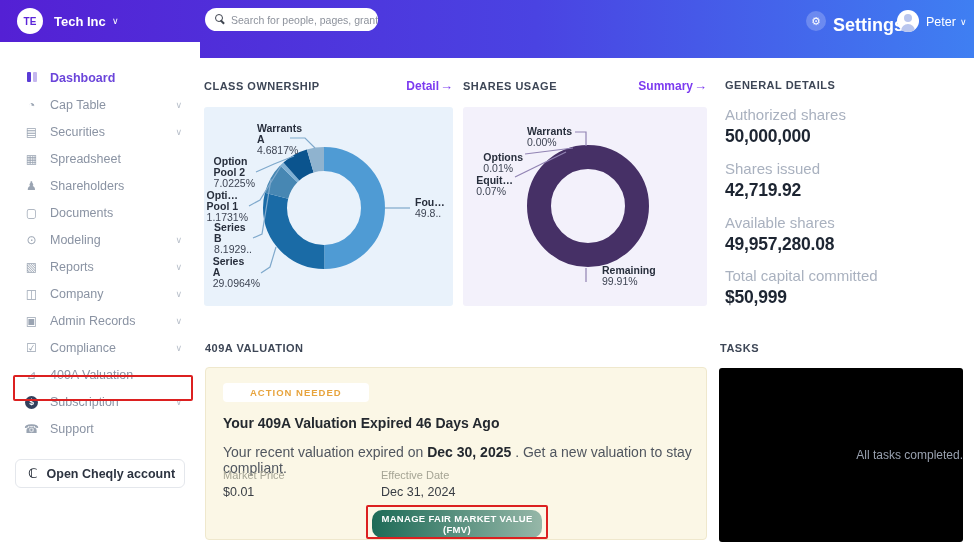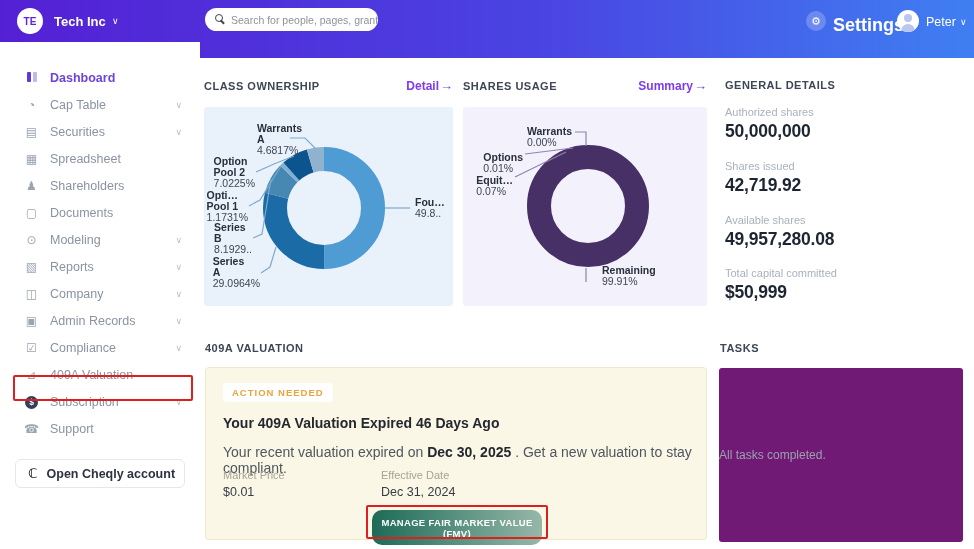--- a/index.html
+++ b/index.html
@@ -83,47 +83,47 @@
   #c1l3{right:205px;top:83px}
   #c1l4{right:198px;top:49px}
   #c1l5{right:151px;top:16px}
   #c2l0{right:135px;top:19px}
   #c2l1{right:184px;top:45px}
   #c2l2{right:194px;top:68px}
   #c2l3{left:139px;top:158px}
 
   
   .gd-stat{position:absolute;left:725px}
-  .gd-label{font-size:11px;color:#a9b1bf;margin-bottom:3px}
+  .gd-label{font-size:15px;color:#a9b1bf;margin-bottom:3px}
   .gd-value{font-size:17.5px;font-weight:700;color:#1d2532;letter-spacing:-.2px}
   #gd0{top:106px}#gd1{top:160px}#gd2{top:214px}#gd3{top:267px}
 
   
   .val-card{position:absolute;left:205px;top:367px;width:502px;height:173px;background:#fbf7e6;
        border:1px solid #efe8cd;border-radius:4px}
-  .badge{position:absolute;left:17px;top:15px;background:#fff;border-radius:4px;padding:4px 9px;
+  .badge{position:absolute;left:17px;top:15px;background:#fff;border-radius:4px;padding:4px 27px;
        font-size:9.5px;font-weight:700;letter-spacing:1px;color:#e7a43e}
   .val-title{position:absolute;left:17px;top:47px;font-size:14px;font-weight:700;color:#24292f}
   .val-body{position:absolute;left:17px;top:76px;font-size:14px;color:#50565f}
   .val-body b{color:#24292f}
   .vstat{position:absolute;top:101px}
   .vstat .vl{font-size:11px;color:#a5a494;margin-bottom:4px}
   .vstat .vv{font-size:12.5px;color:#383d44}
   #vs0{left:17px}#vs1{left:92px}#vs2{left:175px}
   .btn{position:absolute;border:none;border-radius:12px;color:#fff;font-size:9.5px;font-weight:700;
        letter-spacing:.3px;cursor:pointer;font-family:inherit}
   .btn-request{left:17px;top:141px;width:148px;height:24px;
        background:linear-gradient(90deg,#6e2ad6,#2090f4)}
-  .btn-manage{left:166px;top:142px;width:170px;height:35px;border-radius:10px;
+  .btn-manage{left:166px;top:142px;width:170px;height:28px;border-radius:10px;
        background:linear-gradient(90deg,#1d6b57,#96b7a8)}
   .anno-manage{left:160px;top:137px;width:182px;height:34px;border-radius:2px}
 
   
-  .tasks-box{position:absolute;left:719px;top:368px;width:244px;height:174px;background:#701a75;
-       border-radius:3px;display:flex;align-items:center;justify-content:flex-start}
+  .tasks-box{position:absolute;left:719px;top:368px;width:244px;height:174px;background:#000000;
+       border-radius:3px;display:flex;align-items:center;justify-content:flex-end}
   .tasks-empty{font-size:12px;color:#99a1af}
 </style>
 </head>
 <body>
 
 <div class="app">
 
   <div class="hdr">
     <div class="co-avatar">TE</div>
     <div class="co-name">Tech Inc</div>

